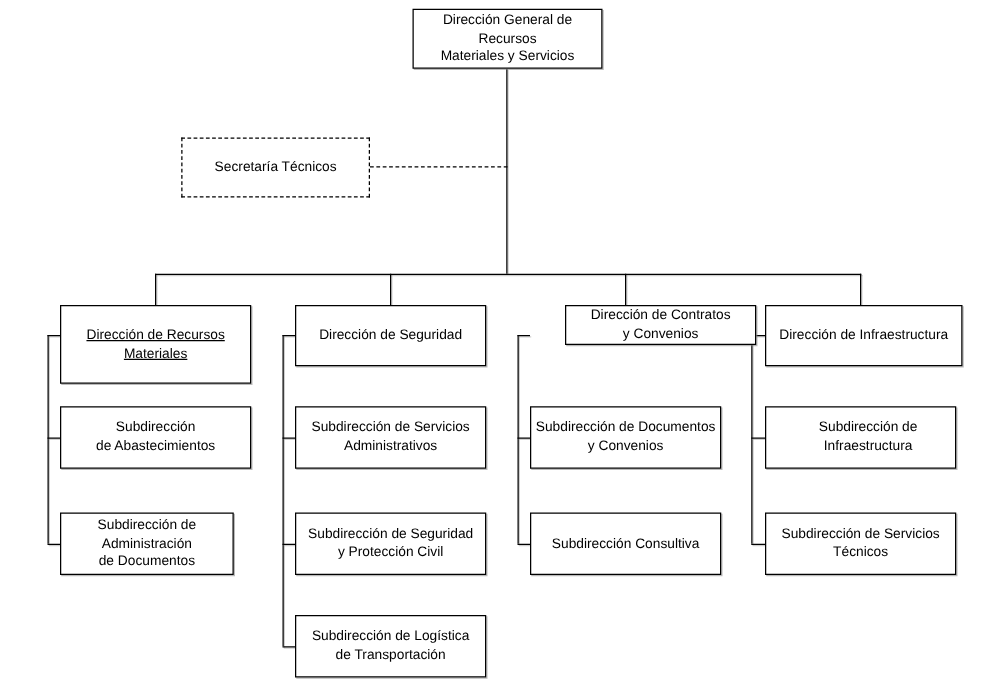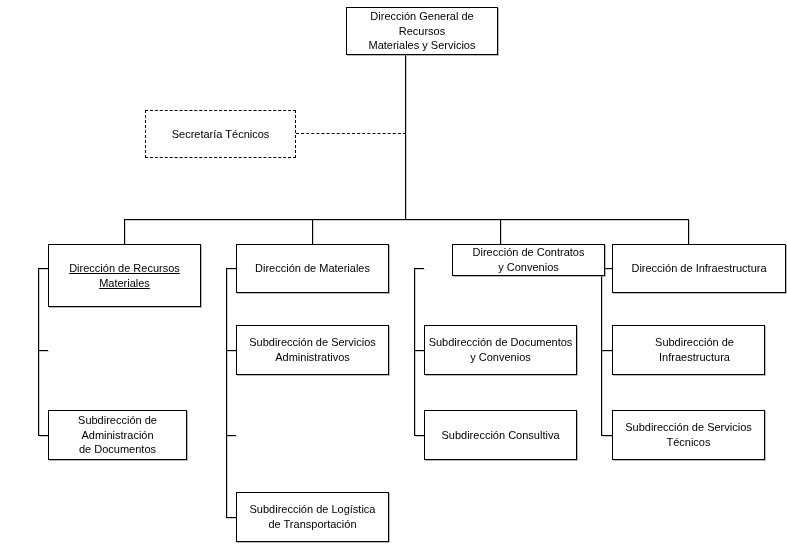--- a/index.html
+++ b/index.html
@@ -80,40 +80,44 @@
   <div class="vl" style="left:414px; top:268px; height:167px;"></div>
   <div class="hl" style="left:414px; top:268px; width:10px;"></div>
   <div class="hl" style="left:414px; top:350px; width:10px;"></div>
   <div class="hl" style="left:414px; top:435px; width:10px;"></div>
 
   <div class="vl" style="left:601px; top:268px; height:167px;"></div>
   <div class="hl" style="left:601px; top:268px; width:11px;"></div>
   <div class="hl" style="left:601px; top:350px; width:11px;"></div>
   <div class="hl" style="left:601px; top:435px; width:11px;"></div>
 
-  <div class="box" style="left:346px; top:7px; width:152px; height:48px;">Dirección General de Recursos
+  <div class="box" style="left:330px; top:7px; width:152px; height:48px;">Dirección General de Recursos
 Materiales y Servicios</div>
 
   <div class="box dashed" style="left:145px; top:110px; width:151px; height:48px;">Secretaría Técnicos</div>
 
   <div class="box" style="left:48px; top:244px; width:153px; height:63px;text-decoration:underline;">Dirección de Recursos
 Materiales</div>
+  <div class="box" style="left:48px; top:325px; width:153px; height:50px;">Subdirección
+de Abastecimientos</div>
   <div class="box" style="left:48px; top:410px; width:139px; height:50px;">Subdirección de Administración
 de Documentos</div>
 
-  <div class="box" style="left:236px; top:244px; width:153px; height:49px;">Dirección de Materiales</div>
+  <div class="box" style="left:236px; top:244px; width:153px; height:49px;">Dirección de Seguridad</div>
   <div class="box" style="left:236px; top:325px; width:153px; height:50px;">Subdirección de Servicios
 Administrativos</div>
+  <div class="box" style="left:236px; top:410px; width:153px; height:50px;">Subdirección de Seguridad
+y Protección Civil</div>
   <div class="box" style="left:236px; top:492px; width:153px; height:50px;text-align:center;">Subdirección de Logística
 de Transportación</div>
 
   <div class="box" style="left:424px; top:244px; width:153px; height:32px;margin-left:28px;">Dirección de Contratos
 y Convenios</div>
   <div class="box" style="left:424px; top:325px; width:153px; height:50px;">Subdirección de Documentos
 y Convenios</div>
   <div class="box" style="left:424px; top:410px; width:153px; height:50px;">Subdirección Consultiva</div>
 
-  <div class="box" style="left:612px; top:244px; width:174px; height:49px;">Dirección de Infraestructura</div>
+  <div class="box" style="left:612px; top:244px; width:158px; height:49px;">Dirección de Infraestructura</div>
   <div class="box" style="left:612px; top:325px; width:153px; height:50px;padding-left:12px;">Subdirección de Infraestructura</div>
   <div class="box" style="left:612px; top:410px; width:153px; height:50px;">Subdirección de Servicios
 Técnicos</div>
 
 </div>
 
 </body></html>

